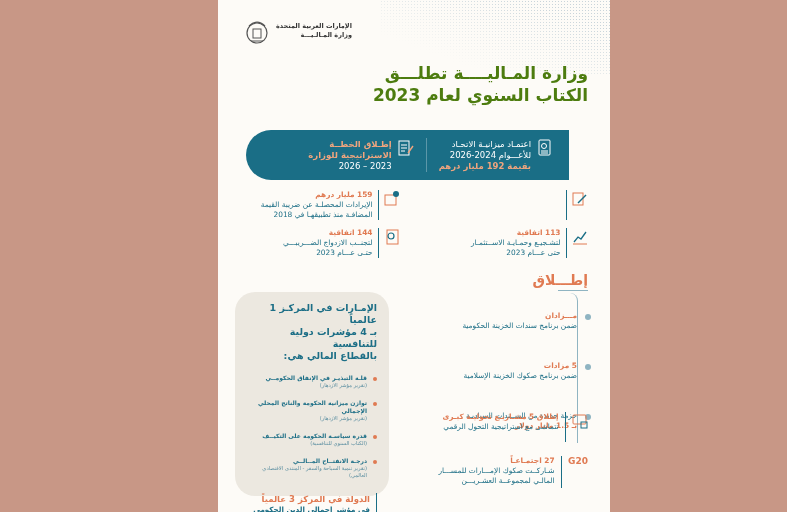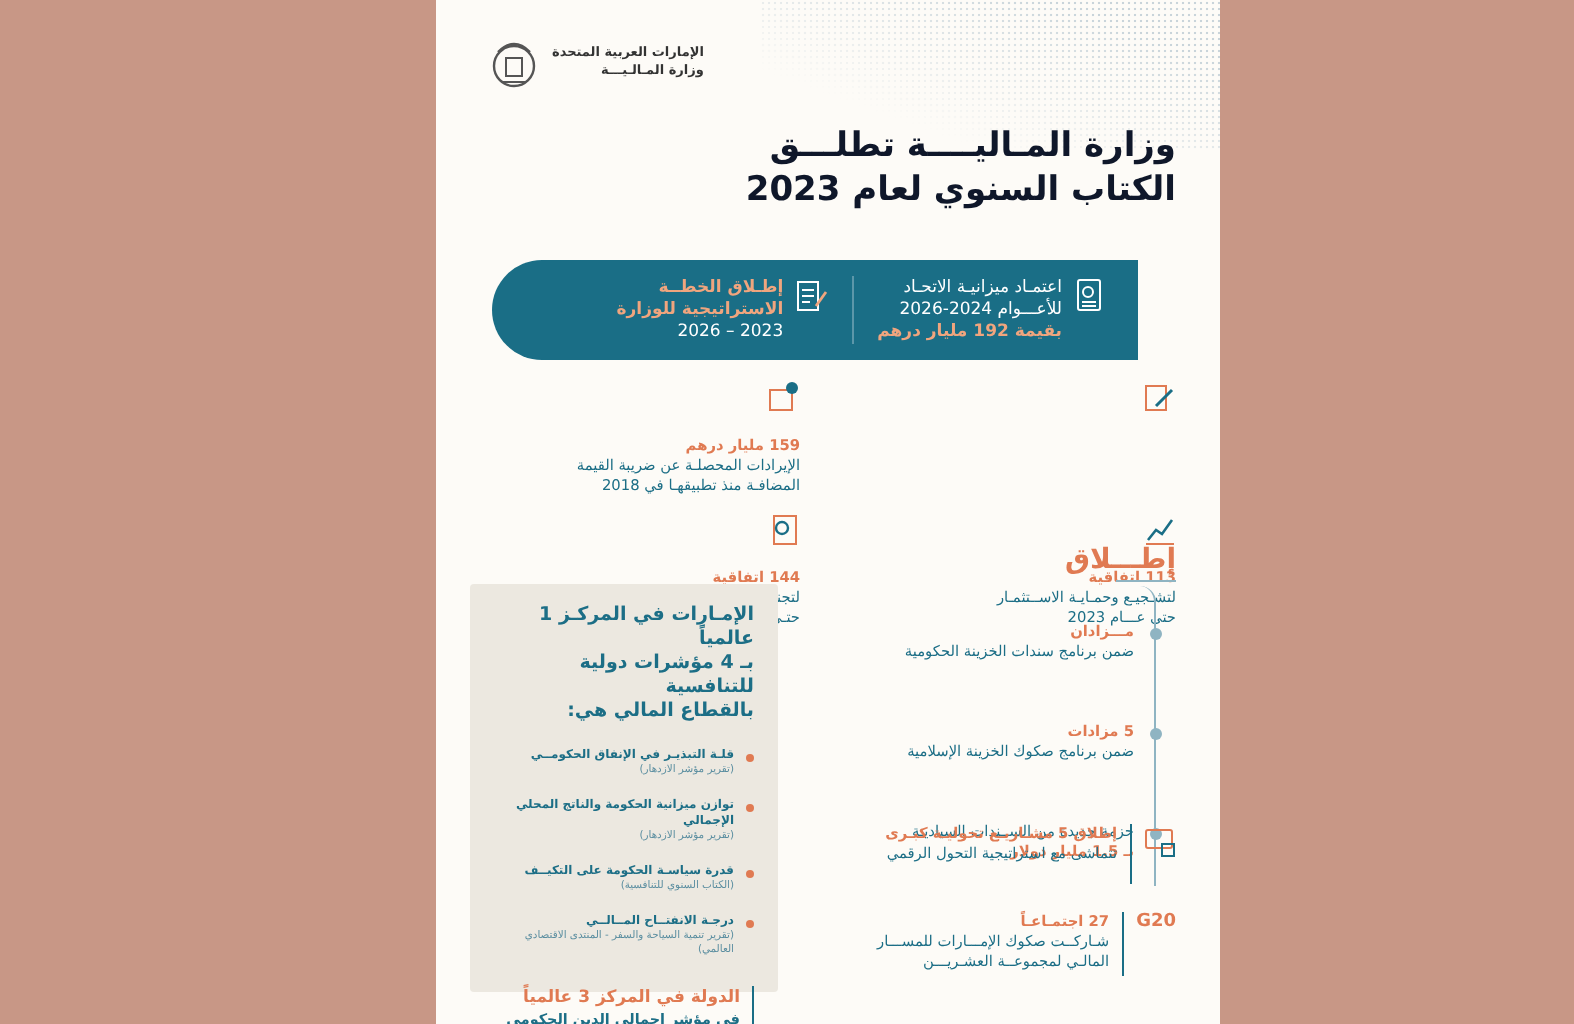--- a/index.html
+++ b/index.html
@@ -5,39 +5,39 @@
   * { box-sizing: border-box; margin: 0; padding: 0; }
   html, body { width: 787px; height: 512px; overflow: hidden; }
   body { background: #c89786; font-family: "DejaVu Sans", "Liberation Sans", sans-serif; position: relative; }
   .poster { position: absolute; left: 218px; top: 0; width: 392px; height: 512px; background: #fdfbf7; overflow: hidden; }
   .dots { position: absolute; right: 0; top: 0; width: 230px; height: 75px; opacity: .55;
     background-image: radial-gradient(#9fb6c4 0.6px, transparent 0.8px); background-size: 3px 3px;
     -webkit-mask-image: linear-gradient(200deg, #000 20%, transparent 75%); mask-image: linear-gradient(200deg, #000 20%, transparent 75%); }
   .logo { position: absolute; left: 26px; top: 16px; display: flex; align-items: center; gap: 6px; direction: rtl; }
   .emblem { width: 26px; height: 30px; }
   .logo-text { font-size: 6.5px; line-height: 9px; color: #333; text-align: right; font-weight: bold; order: -1; }
-  .title { position: absolute; right: 22px; top: 62px; text-align: right; direction: rtl; color: #0f172a; font-weight: bold; font-size: 17px; line-height: 22px; }
+  .title { position: absolute; right: 22px; top: 62px; text-align: right; direction: rtl; color: #4d7c0f; font-weight: bold; font-size: 17px; line-height: 22px; }
   .banner { position: absolute; left: 28px; top: 130px; width: 323px; height: 50px; background: #1a6e86; border-radius: 25px 0 0 25px; display: flex; direction: rtl; align-items: center; padding-right: 16px; }
   .banner-block { display: flex; align-items: flex-start; gap: 6px; color: #fff; font-size: 8.5px; line-height: 11px; text-align: right; }
   .banner-block .hl { color: #f0a57e; font-weight: bold; }
   .banner-divider { width: 1px; height: 34px; background: #5c97a9; margin: 0 12px; }
   .ico { width: 16px; height: 18px; flex: none; }
   .stats { position: absolute; left: 0; right: 0; top: 190px; direction: rtl; display: grid; grid-template-columns: 1fr 1fr; row-gap: 8px; padding: 0 22px 0 20px; column-gap: 26px; }
-  .stat { display: flex; gap: 5px; align-items: flex-start; flex-direction: column; }
+  .stat { display: flex; gap: 5px; align-items: flex-start; }
   .stat .bar { width: 1.5px; background: #1a6e86; align-self: stretch; flex: none; }
   .stat-text { font-size: 7.4px; line-height: 10px; color: #1c6e86; text-align: right; }
   .stat-text .hd { color: #e07a52; font-weight: bold; }
   .launch { position: absolute; right: 22px; top: 272px; direction: rtl; width: 170px; }
   .launch-title { color: #e07a52; font-weight: bold; font-size: 14px; text-align: right; border-bottom: 1.5px solid #8fb4c2; padding-bottom: 2px; width: 30px; }
-  .timeline { position: relative; margin-top: 2px; margin-right: 10px; padding-right: 10px; border-right: 1.5px solid #8fb4c2; border-top-right-radius: 8px; }
+  .timeline { position: relative; margin-top: 2px; margin-right: 10px; border-right: 1.5px solid #8fb4c2; border-top-right-radius: 8px; }
   .tl-item { position: relative; font-size: 7.4px; line-height: 10px; color: #1c6e86; text-align: right; padding: 18px 0 12px; }
   .tl-item::before { content: ""; position: absolute; right: -14px; top: 21px; width: 6px; height: 6px; border-radius: 50%; background: #8fb4c2; }
   .tl-item .hd { color: #e07a52; font-weight: bold; }
   .bottom-stat { position: absolute; right: 22px; direction: rtl; display: flex; gap: 6px; align-items: flex-start; }
-  .box { position: absolute; left: 17px; top: 292px; width: 154px; height: 204px; background: #ece8e0; border-radius: 2px; direction: rtl; padding: 10px 12px; }
+  .box { position: absolute; left: 17px; top: 292px; width: 154px; height: 204px; background: #ece8e0; border-radius: 20px; direction: rtl; padding: 10px 12px; }
   .box-title { color: #1c6e86; font-weight: bold; font-size: 9.5px; line-height: 12px; text-align: right; }
   .box-list { list-style: none; margin-top: 12px; }
   .box-list li { position: relative; padding-right: 10px; margin-bottom: 10px; text-align: right; }
   .box-list li::before { content: ""; position: absolute; right: 0; top: 3px; width: 4px; height: 4px; border-radius: 50%; background: #e07a52; }
   .bl-main { font-size: 6px; line-height: 8px; color: #1c6e86; font-weight: bold; }
   .bl-src { font-size: 5.2px; line-height: 7px; color: #5b8ea0; }
   .box-sub { border-right: 1.5px solid #1a6e86; padding-right: 6px; margin-top: 14px; text-align: right; }
   .bs-hd { color: #e07a52; font-weight: bold; font-size: 8.5px; line-height: 12px; }
   .bs-main { color: #1c6e86; font-weight: bold; font-size: 7.2px; line-height: 10px; }
 </style>

